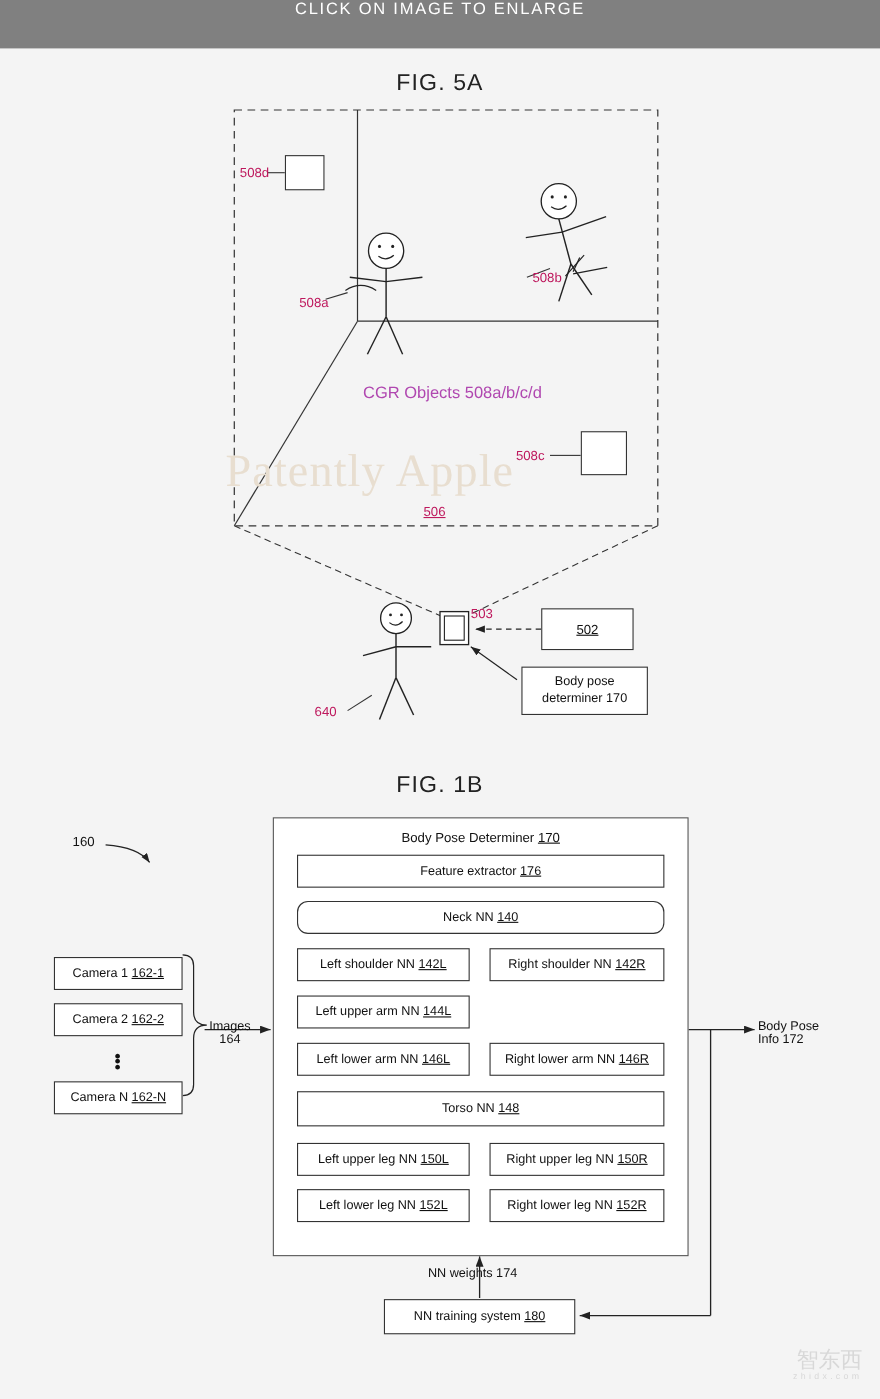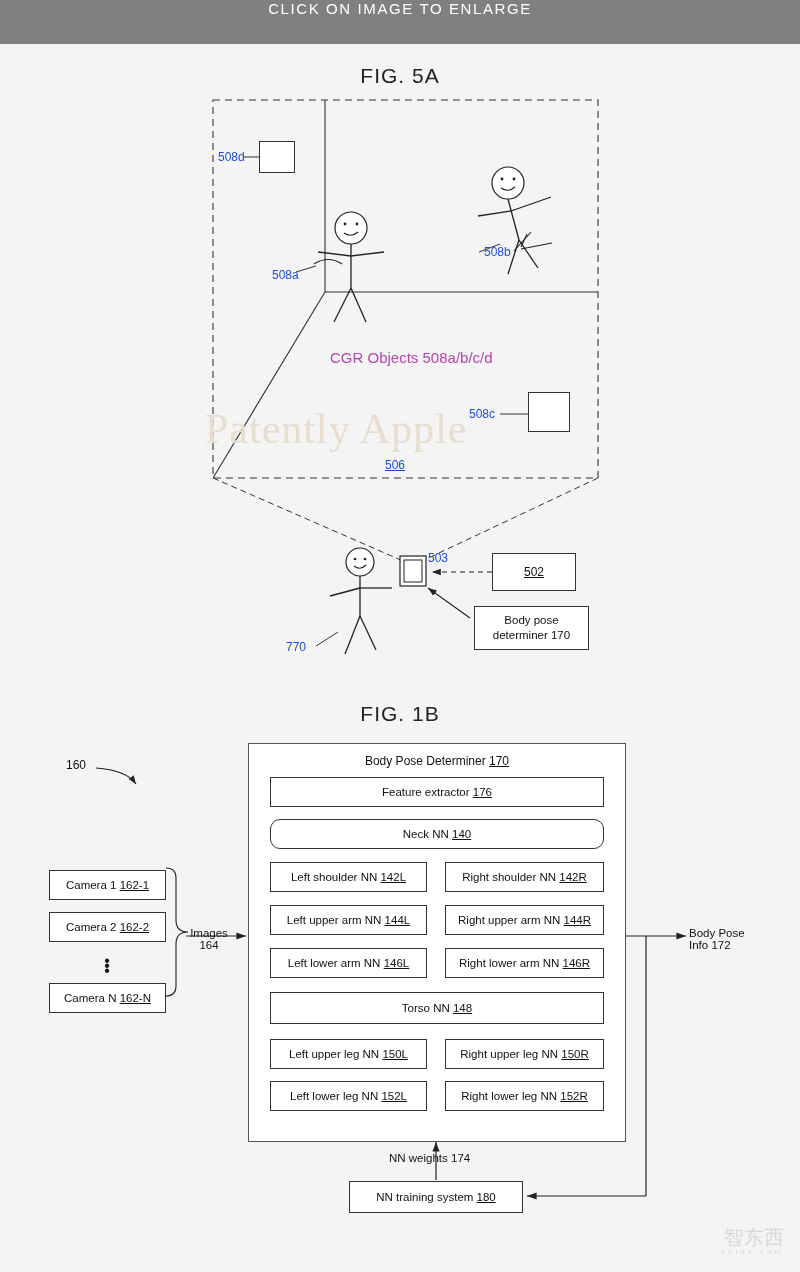--- a/index.html
+++ b/index.html
@@ -47,21 +47,21 @@
     left: 0; top: 0;
     width: 800px;
     height: 1272px;
     pointer-events: none;
   }
   
   .lbl {
     position: absolute;
     font-family: "Liberation Sans", sans-serif;
     font-size: 12px;
-    color: #1d4ed8;
+    color: #be185d;
     white-space: nowrap;
   }
   .lbl.u { text-decoration: underline; }
   .cgr-text {
     position: absolute;
     color: #b047b0;
     font-size: 15px;
     white-space: nowrap;
   }
   .watermark {
@@ -266,21 +266,21 @@
 
   <div class="box plain-sq" style="left:259px; top:141px; width:36px; height:32px;"></div>
   <div class="box plain-sq" style="left:528px; top:392px; width:42px; height:40px;"></div>
 
   <div class="lbl" style="left:218px; top:150px;">508d</div>
   <div class="lbl" style="left:272px; top:268px;">508a</div>
   <div class="lbl" style="left:484px; top:245px;">508b</div>
   <div class="lbl" style="left:469px; top:407px;">508c</div>
   <div class="lbl u" style="left:385px; top:458px;">506</div>
   <div class="lbl" style="left:428px; top:551px;">503</div>
-  <div class="lbl" style="left:286px; top:640px;">770</div>
+  <div class="lbl" style="left:286px; top:640px;">640</div>
 
   <div class="cgr-text" style="left:330px; top:349px;">CGR Objects 508a/b/c/d</div>
 
   <div class="watermark">Patently Apple</div>
 
   <div class="box note-502" style="left:492px; top:553px; width:84px; height:38px;">
     <span>502</span>
   </div>
 
   <div class="box bp-note stack" style="left:474px; top:606px; width:115px; height:44px; flex-direction:column; line-height:1.3;">
@@ -308,23 +308,20 @@
   <div class="nn" style="left:270px; top:862px; width:157px; height:30px;">
     <span>Left shoulder NN</span>&nbsp;<span class="u">142L</span>
   </div>
   <div class="nn" style="left:445px; top:862px; width:159px; height:30px;">
     <span>Right shoulder NN</span>&nbsp;<span class="u">142R</span>
   </div>
 
   <div class="nn" style="left:270px; top:905px; width:157px; height:30px;">
     <span>Left upper arm NN</span>&nbsp;<span class="u">144L</span>
   </div>
-  <div class="nn" style="left:445px; top:905px; width:159px; height:30px;">
-    <span>Right upper arm NN</span>&nbsp;<span class="u">144R</span>
-  </div>
 
   <div class="nn" style="left:270px; top:948px; width:157px; height:30px;">
     <span>Left lower arm NN</span>&nbsp;<span class="u">146L</span>
   </div>
   <div class="nn" style="left:445px; top:948px; width:159px; height:30px;">
     <span>Right lower arm NN</span>&nbsp;<span class="u">146R</span>
   </div>
 
   <div class="nn" style="left:270px; top:992px; width:334px; height:32px;">
     <span>Torso NN</span>&nbsp;<span class="u">148</span>

